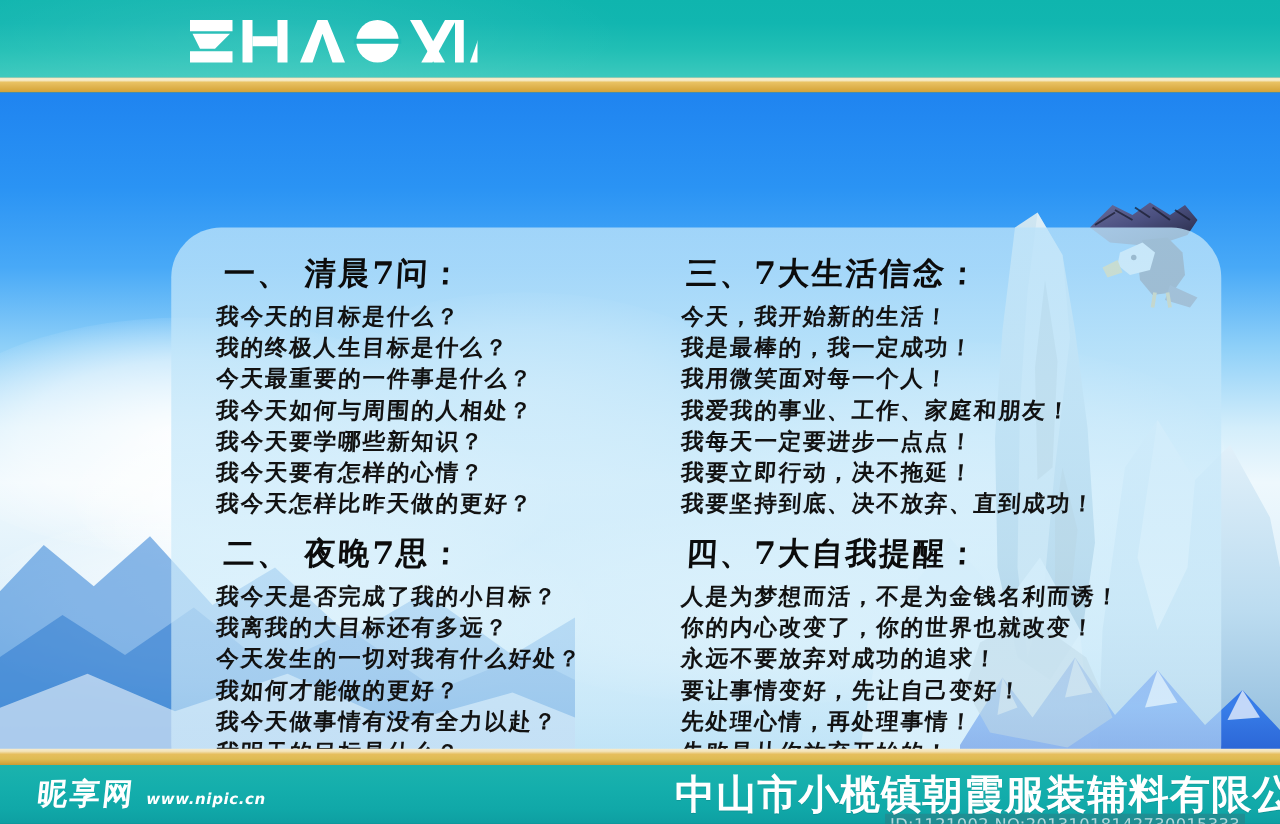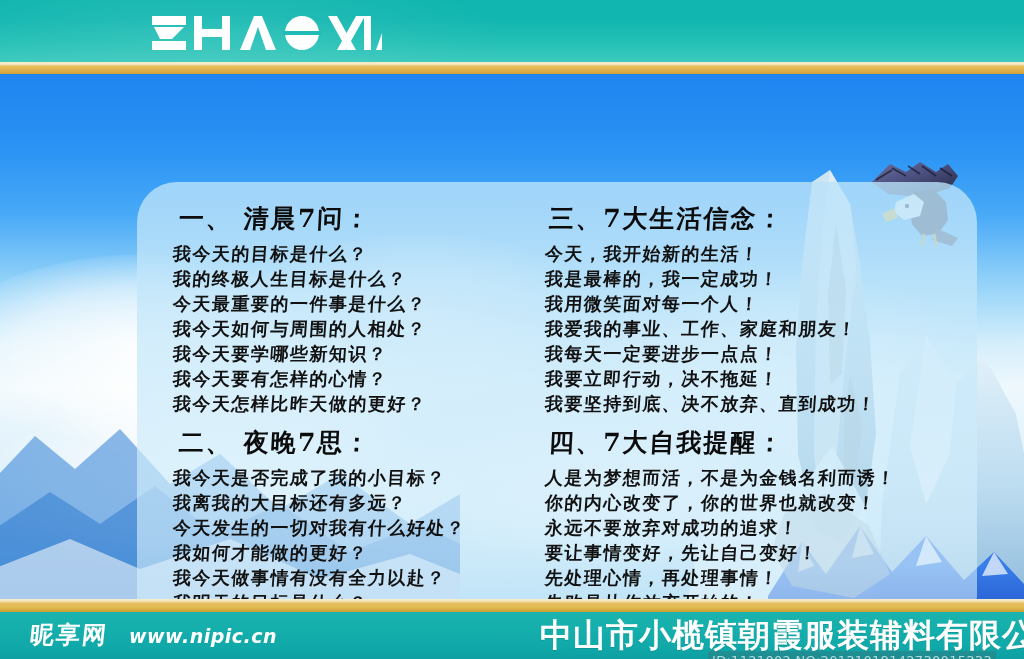--- a/index.html
+++ b/index.html
@@ -202,26 +202,25 @@
     font-family: "DejaVu Sans", sans-serif;
     font-size: 24px;
     font-weight: 700;
     color: #ffffff;
     letter-spacing: 2px;
     line-height: 28px;
     transform: skewX(-6deg);
   }
   .nipic-url {
     font-family: "DejaVu Sans", sans-serif;
-    font-size: 19px;
+    font-size: 12px;
     font-weight: 700;
     font-style: italic;
     color: #ffffff;
     letter-spacing: .5px;
-    margin-left: 12px;
   }
 
   .company {
     position: absolute;
     left: 540px; top: 6px;
     font-family: "DejaVu Sans", sans-serif;
     font-size: 32px;
     font-weight: 700;
     color: #ffffff;
     letter-spacing: 1px;

